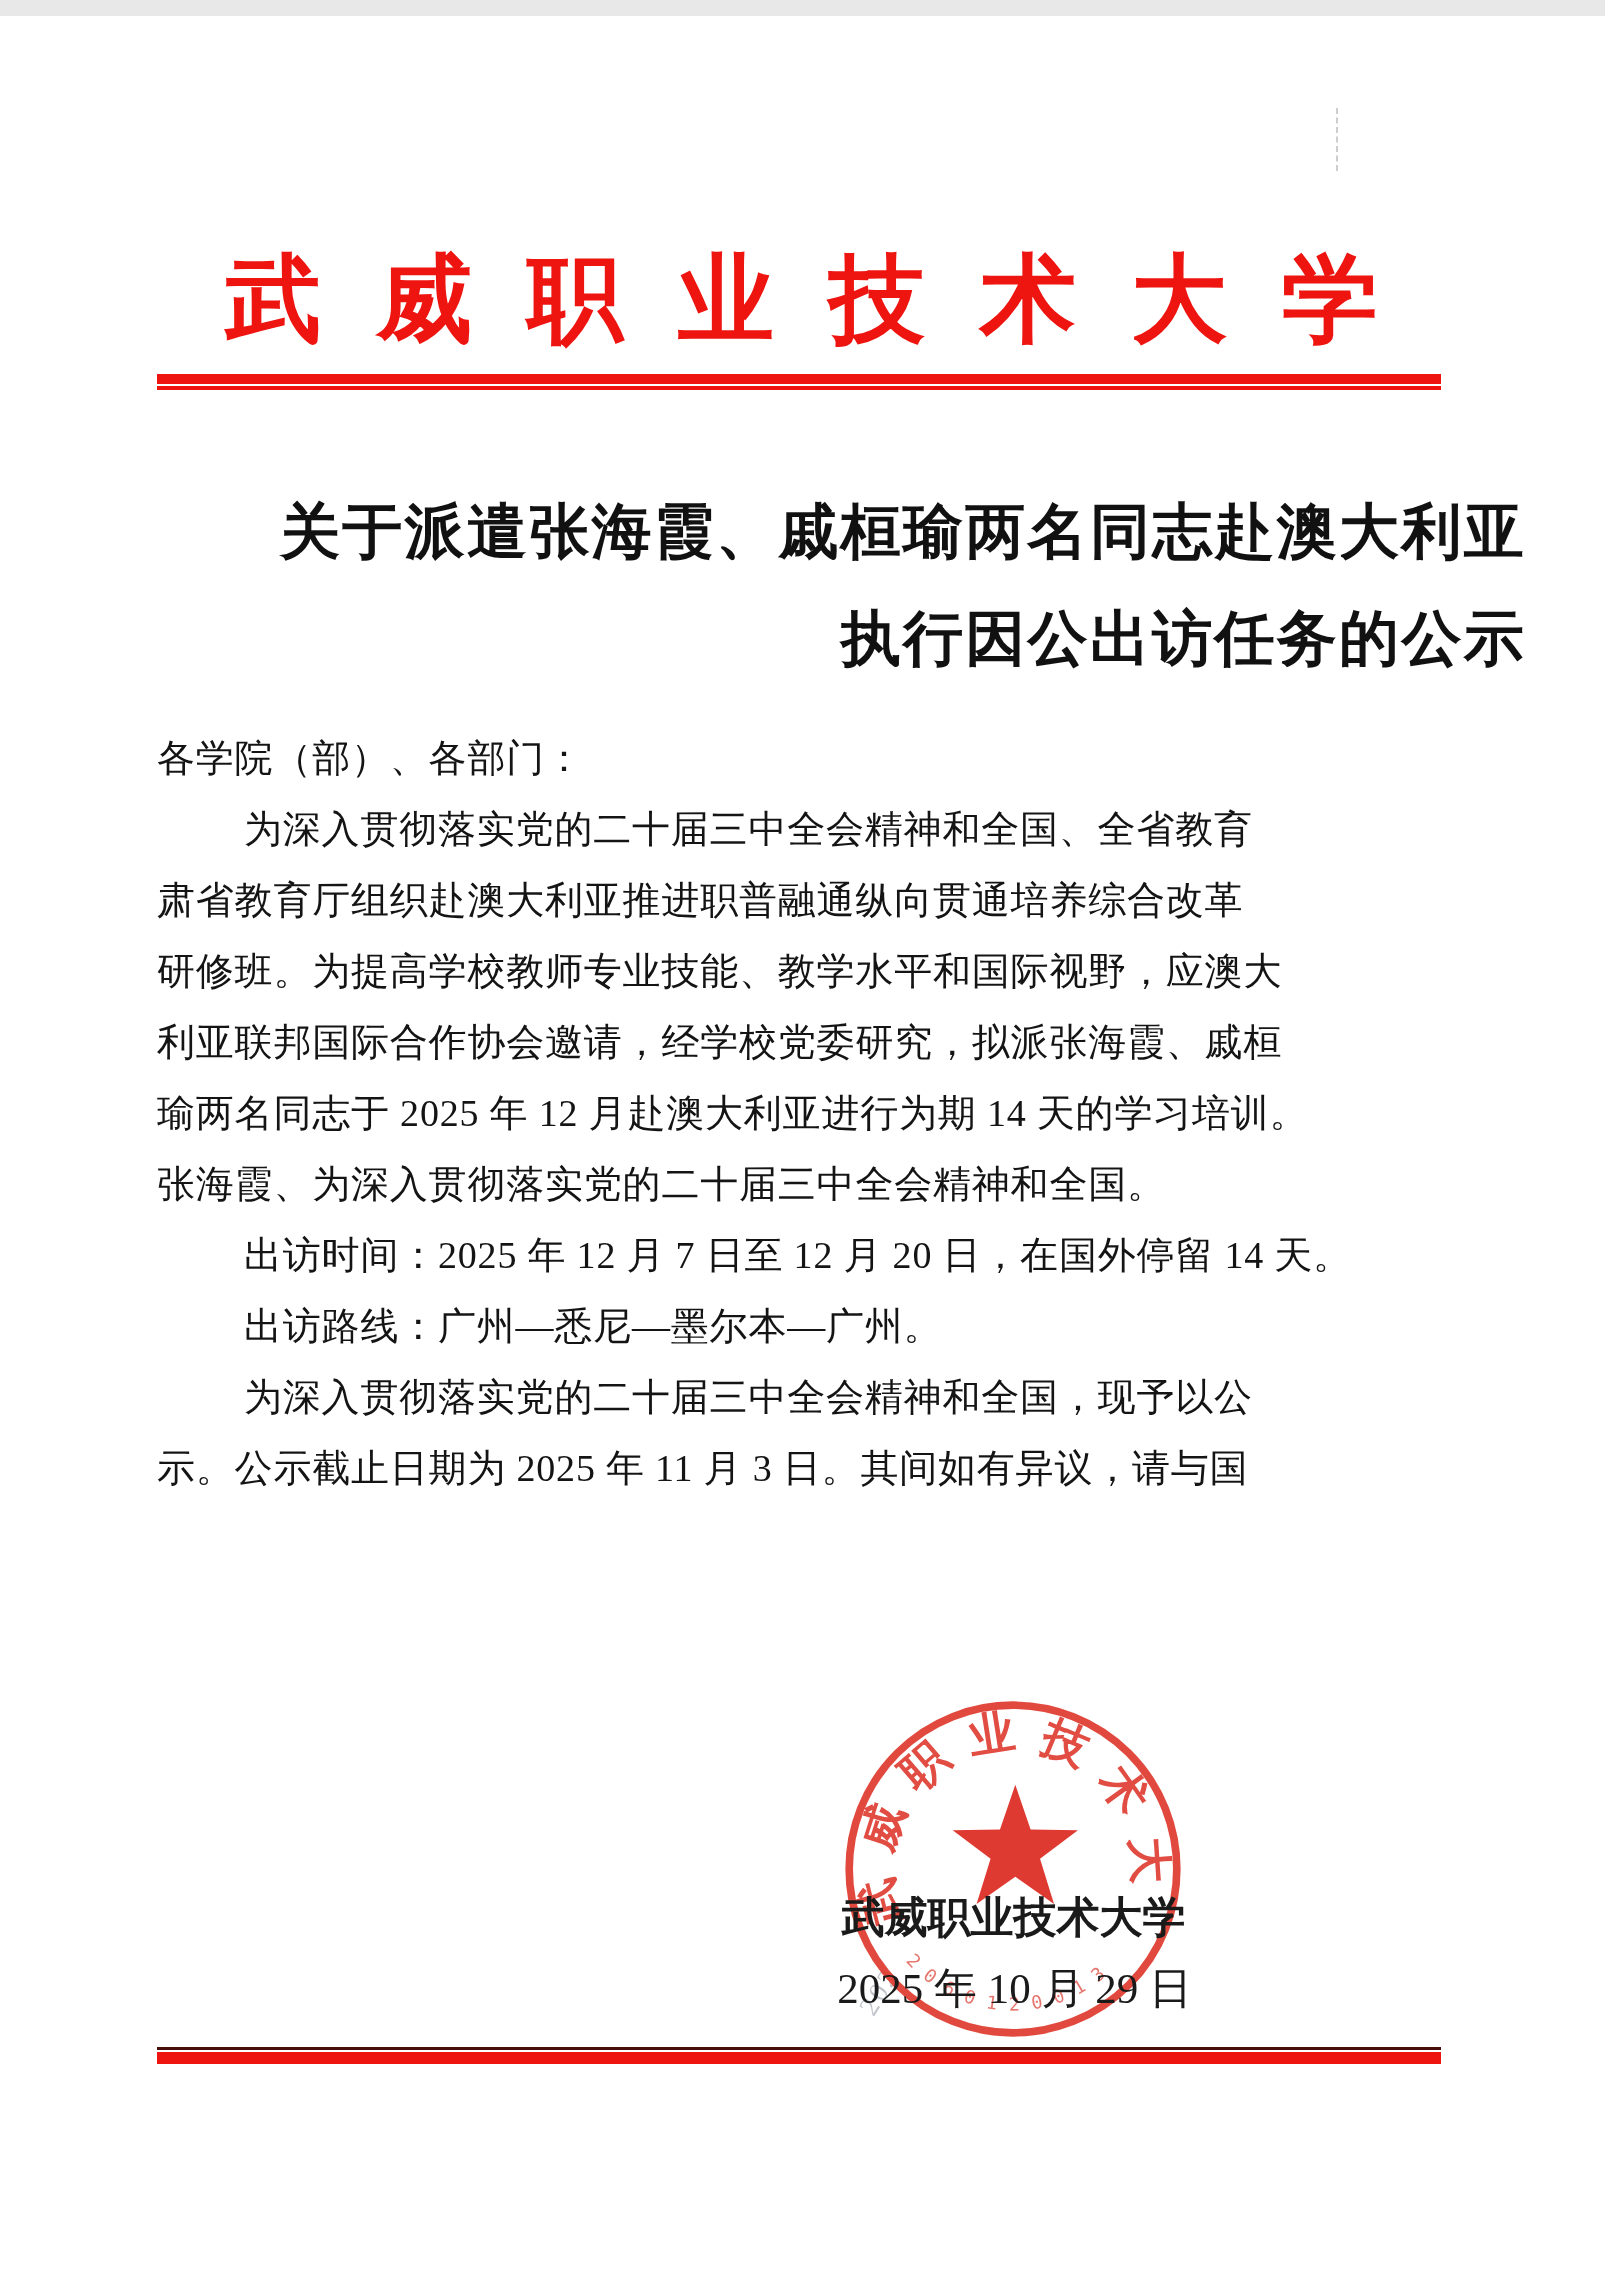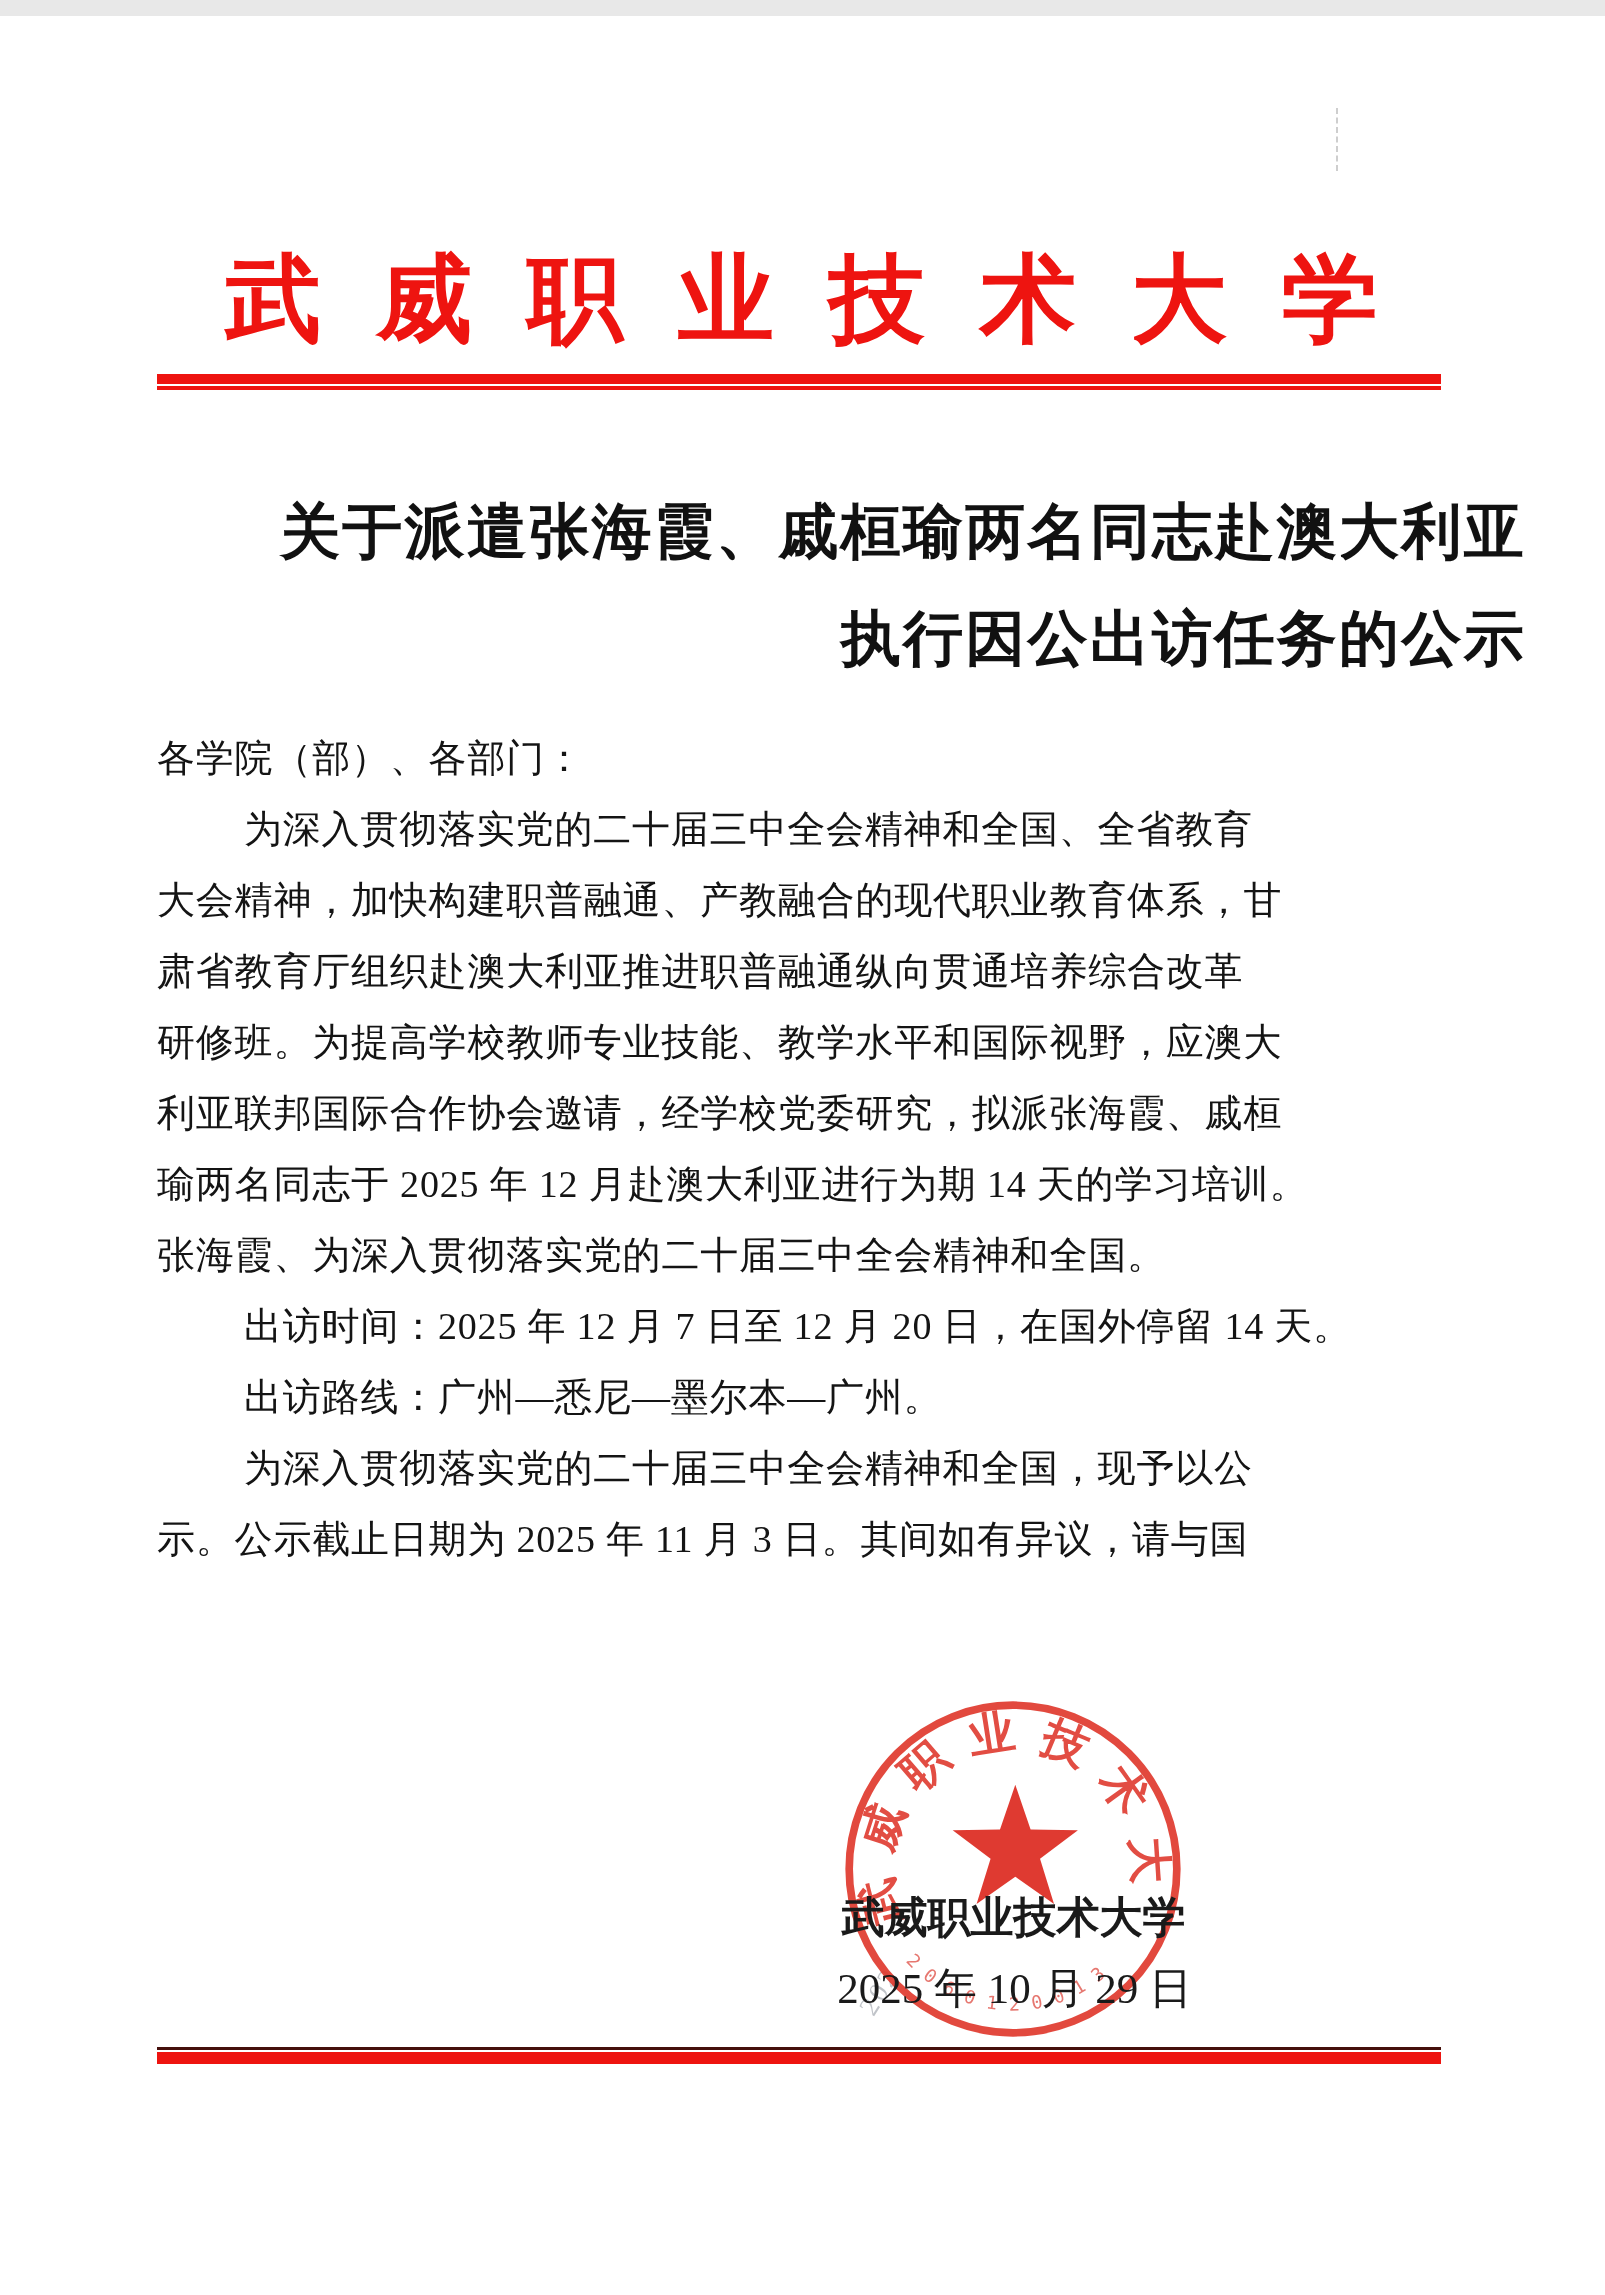--- a/index.html
+++ b/index.html
@@ -159,21 +159,20 @@
     <div class="gap"></div>
     <div class="thin"></div>
   </div>
 
   <div class="doc-title l1">关于派遣张海霞、戚桓瑜两名同志赴澳大利亚</div>
   <div class="doc-title l2">执行因公出访任务的公示</div>
 
   <div class="body-text">
     <div class="line">各学院（部）、各部门：</div>
     <div class="line indent">为深入贯彻落实党的二十届三中全会精神和全国、全省教育</div>
-    <div class="line">大会精神，加快构建职普融通、产教融合的现代职业教育体系，甘</div>
     <div class="line">肃省教育厅组织赴澳大利亚推进职普融通纵向贯通培养综合改革</div>
     <div class="line">研修班。为提高学校教师专业技能、教学水平和国际视野，应澳大</div>
     <div class="line">利亚联邦国际合作协会邀请，经学校党委研究，拟派张海霞、戚桓</div>
     <div class="line">瑜两名同志于 2025 年 12 月赴澳大利亚进行为期 14 天的学习培训。</div>
     <div class="line">张海霞、为深入贯彻落实党的二十届三中全会精神和全国。</div>
     <div class="line indent">出访时间：2025 年 12 月 7 日至 12 月 20 日，在国外停留 14 天。</div>
     <div class="line indent">出访路线：广州—悉尼—墨尔本—广州。</div>
     <div class="line indent">为深入贯彻落实党的二十届三中全会精神和全国，现予以公</div>
     <div class="line">示。公示截止日期为 2025 年 11 月 3 日。其间如有异议，请与国</div>
   </div>

